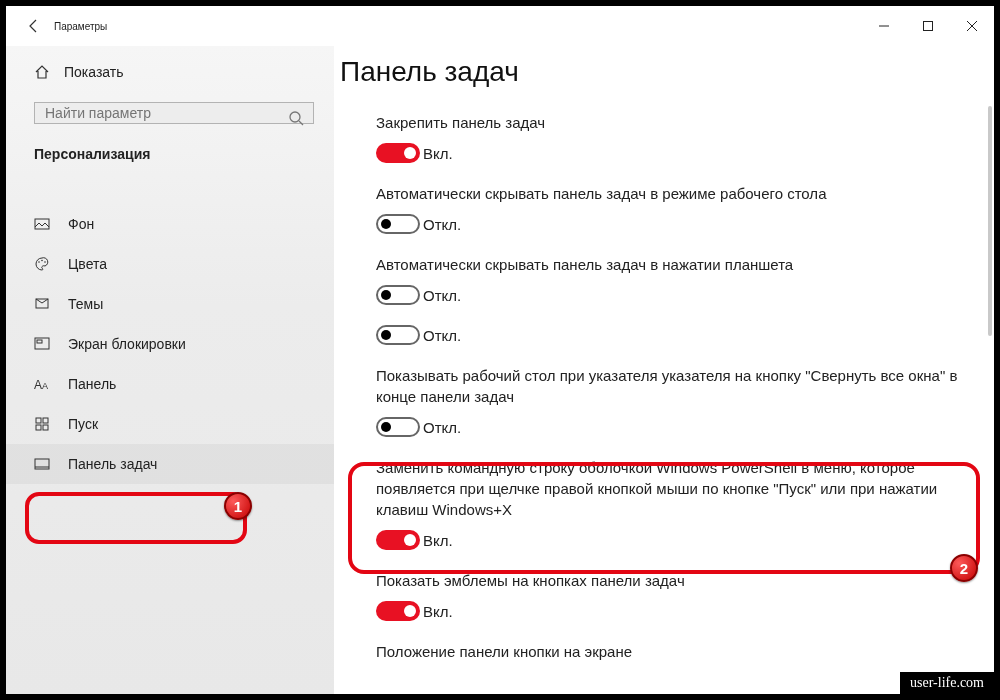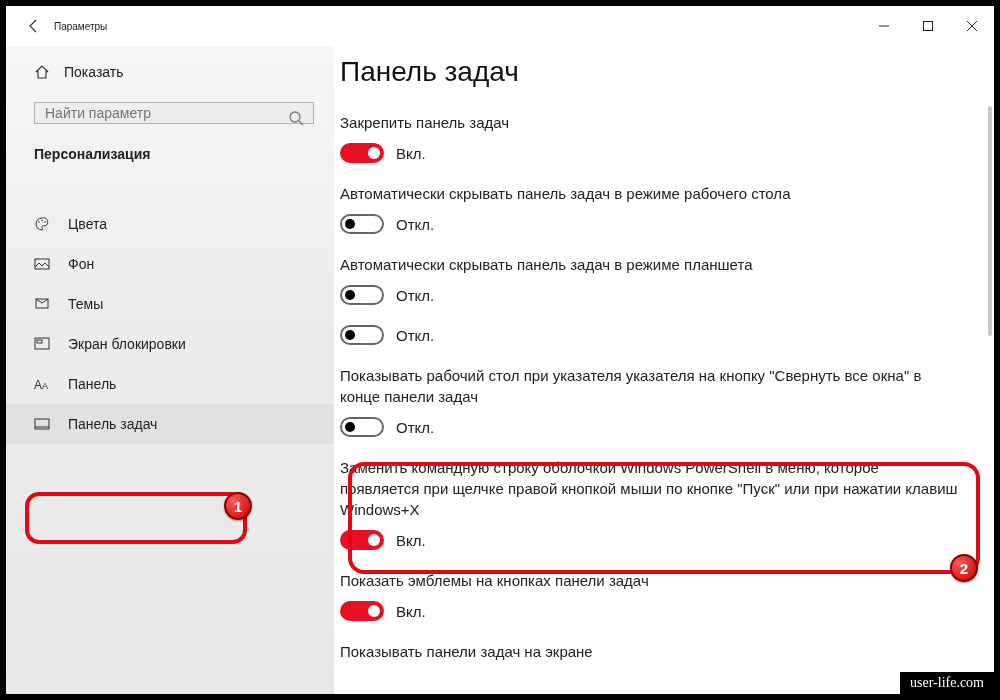--- a/index.html
+++ b/index.html
@@ -24,23 +24,23 @@
   .search-ico { position:absolute; right:10px; top:8px; color:#777; }
   .group-label { font-size: 14px; font-weight:600; color:#222; padding: 6px 28px 14px 28px; }
   .nav { display:flex; flex-direction:column; padding-top: 28px; }
   .nav-item { display:flex; align-items:center; gap:18px; padding: 12px 28px; font-size: 14px; color:#222; position:relative; }
   .nav-item .ico { width:16px; display:flex; color:#333; }
   .nav-item.selected { background: rgba(0,0,0,0.04); }
 
   .content { flex:1; padding: 10px 0 0 0; overflow-y:auto; position:relative; }
   .content-inner { padding: 0 28px 20px 6px; }
   .page-title { font-size: 28px; font-weight: 400; color:#111; padding: 0 0 24px 0; }
-  .setting { padding: 0 0 20px 0; max-width: 620px; }
+  .setting { padding: 0 0 20px 0; max-width: 620px; margin-left: 36px; }
   .setting-label { font-size: 15px; color:#222; line-height: 1.4; margin-bottom: 10px; }
-  .toggle-row { display:flex; align-items:center; gap: 12px; }
+  .toggle-row { display:flex; align-items:center; gap: 3px; }
   .toggle { width: 44px; height: 20px; border-radius: 999px; position:relative; }
   .toggle.on { background:#e81123; }
   .toggle.off { background:#fff; border: 2px solid #666; }
   .toggle::after { content:""; position:absolute; width:12px; height:12px; border-radius:50%; top:50%; transform:translateY(-50%); }
   .toggle.on::after { background:#fff; right:4px; }
   .toggle.off::after { background:#000; left:3px; width:10px; height:10px; }
   .toggle-state { font-size: 15px; color:#222; }
 
   
   .hl1 { position:absolute; border:4px solid #e30613; border-radius:14px; width: 222px; height: 52px; left: 19px; top: 486px; z-index:5; pointer-events:none; }
@@ -104,40 +104,40 @@
                 <circle cx="7" cy="7" r="5" stroke="#777" stroke-width="1.3" fill="none"></circle>
                 <line x1="11" y1="11" x2="15" y2="15" stroke="#777" stroke-width="1.3"></line>
               </svg>
           </span>
         </div>
         <div class="group-label">Персонализация</div>
         <div class="nav">
           <div class="nav-item">
             <span class="ico">
                 <svg viewBox="0 0 16 16" width="16" height="16">
+                  <rect x="1" y="3" width="14" height="10" stroke="#333" fill="none"></rect>
+                  <path d="M1 11 l4 -4 l3 3 l3 -3 l4 4" stroke="#333" fill="none"></path>
+                </svg>
+              </span>
+            <span>Фон</span>
+          </div>
+          <div class="nav-item">
+            <span class="ico">
+                <svg viewBox="0 0 16 16" width="16" height="16">
                   <path d="M8 2 a6 6 0 1 0 0 12 c1 0 1-1 0-2 s1-3 3-2 a4 4 0 0 0 -3 -8" stroke="#333" fill="none"></path>
                   <circle cx="5" cy="6" r="0.8" fill="#333"></circle>
                   <circle cx="8" cy="4.5" r="0.8" fill="#333"></circle>
                   <circle cx="11" cy="6" r="0.8" fill="#333"></circle>
                 </svg>
               </span>
             <span>Цвета</span>
           </div>
           <div class="nav-item">
             <span class="ico">
                 <svg viewBox="0 0 16 16" width="16" height="16">
-                  <rect x="1" y="3" width="14" height="10" stroke="#333" fill="none"></rect>
-                  <path d="M1 11 l4 -4 l3 3 l3 -3 l4 4" stroke="#333" fill="none"></path>
-                </svg>
-              </span>
-            <span>Фон</span>
-          </div>
-          <div class="nav-item">
-            <span class="ico">
-                <svg viewBox="0 0 16 16" width="16" height="16">
                   <rect x="2" y="3" width="12" height="9" stroke="#333" fill="none"></rect>
                   <path d="M2 3 l6 4 l6 -4" stroke="#333" fill="none"></path>
                 </svg>
               </span>
             <span>Темы</span>
           </div>
           <div class="nav-item">
             <span class="ico">
                 <svg viewBox="0 0 16 16" width="16" height="16">
                   <rect x="1" y="2" width="14" height="11" stroke="#333" fill="none"></rect>
@@ -147,20 +147,31 @@
             <span>Экран блокировки</span>
           </div>
           <div class="nav-item">
             <span class="ico">
                 <svg viewBox="0 0 16 16" width="16" height="16">
                   <text x="0" y="13" font-size="12" fill="#333" font-family="serif">A</text>
                   <text x="8" y="13" font-size="9" fill="#333">A</text>
                 </svg>
               </span>
             <span>Панель</span>
+          </div>
+          <div class="nav-item">
+            <span class="ico">
+                <svg viewBox="0 0 16 16" width="16" height="16">
+                  <rect x="2" y="2" width="5" height="5" stroke="#333" fill="none"></rect>
+                  <rect x="9" y="2" width="5" height="5" stroke="#333" fill="none"></rect>
+                  <rect x="2" y="9" width="5" height="5" stroke="#333" fill="none"></rect>
+                  <rect x="9" y="9" width="5" height="5" stroke="#333" fill="none"></rect>
+                </svg>
+              </span>
+            <span>Пуск</span>
           </div>
           <div class="nav-item selected">
             <span class="ico">
                 <svg viewBox="0 0 16 16" width="16" height="16">
                   <rect x="1" y="3" width="14" height="10" stroke="#333" fill="none"></rect>
                   <line x1="1" y1="11" x2="15" y2="11" stroke="#333"></line>
                 </svg>
               </span>
             <span>Панель задач</span>
           </div>
@@ -181,21 +192,21 @@
                 </div>
               </div>
               <div class="setting">
                 <div class="setting-label">Автоматически скрывать панель задач в режиме рабочего стола</div>
                 <div class="toggle-row">
                   <div class="toggle off"></div>
                   <span class="toggle-state">Откл.</span>
                 </div>
               </div>
               <div class="setting">
-                <div class="setting-label">Автоматически скрывать панель задач в режиме планшета</div>
+                <div class="setting-label">Автоматически скрывать панель задач в нажатии планшета</div>
                 <div class="toggle-row">
                   <div class="toggle off"></div>
                   <span class="toggle-state">Откл.</span>
                 </div>
               </div>
               <div class="setting">
                 <div class="toggle-row">
                   <div class="toggle off"></div>
                   <span class="toggle-state">Откл.</span>
                 </div>
@@ -217,21 +228,21 @@
               <div class="setting">
                 <div class="setting-label">Показать эмблемы на кнопках панели задач</div>
                 <div class="toggle-row">
                   <div class="toggle on"></div>
                   <span class="toggle-state">Вкл.</span>
                 </div>
               </div>
             </div>
 
           <div class="setting">
-            <div class="setting-label">Показывать панели задач на экране</div>
+            <div class="setting-label">Положение панели кнопки на экране</div>
 
           </div>
         </div>
       </div>
     </div>
 
   </div>
 
   <div class="hl1"></div>
   <div class="badge badge1">1</div>

